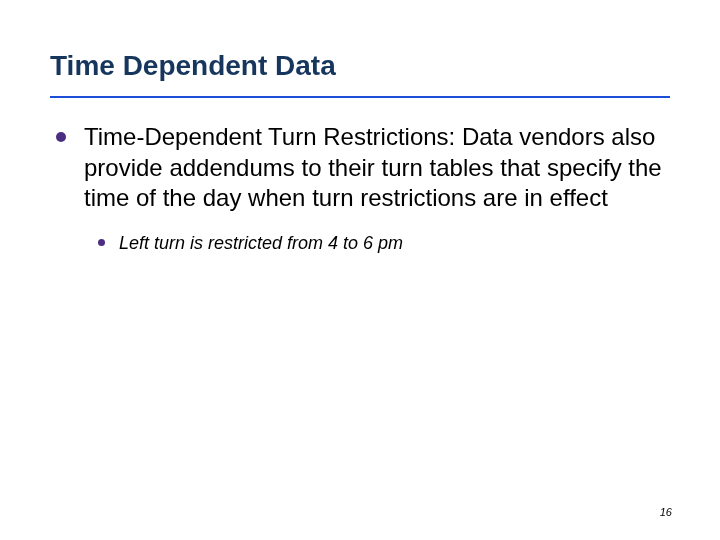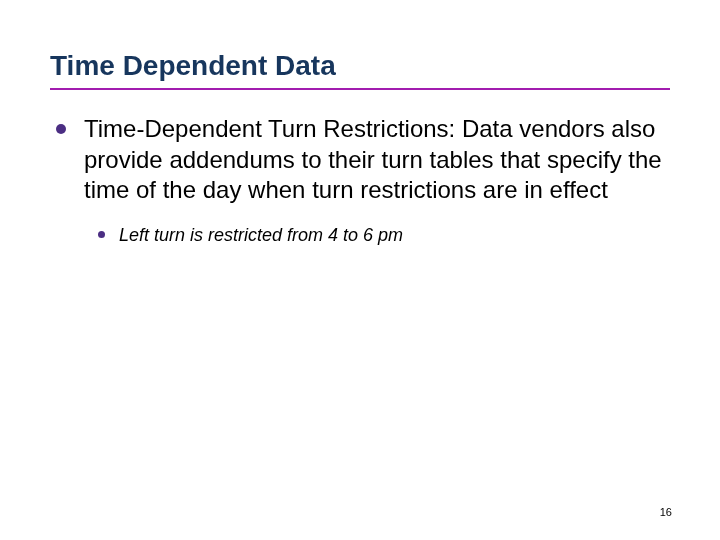--- a/index.html
+++ b/index.html
@@ -12,22 +12,22 @@
       height: 540px;
       background: #ffffff;
       font-family: Arial, Helvetica, sans-serif;
       position: relative;
       padding: 50px 50px 30px 50px;
     }
     .slide-title {
       font-size: 28px;
       font-weight: bold;
       color: #17365d;
-      border-bottom: 2px solid #a21caf;
-      padding-bottom: 6px;
+      border-bottom: 2px solid #1d4ed8;
+      padding-bottom: 14px;
       margin-bottom: 24px;
     }
     .bullet-list {
       list-style: none;
     }
     .bullet-item {
       display: flex;
       align-items: flex-start;
       margin-bottom: 16px;
     }
@@ -70,20 +70,21 @@
       font-size: 18px;
       color: #000000;
       line-height: 1.3;
     }
     .page-number {
       position: absolute;
       bottom: 22px;
       right: 48px;
       font-size: 11px;
       color: #000000;
+      font-style: italic;
     }
   </style>
 </head>
 <body>
 
 <h1 class="slide-title">Time Dependent Data</h1>
 
 <ul class="bullet-list">
   <li class="bullet-item">
     <span class="bullet-icon"></span>

